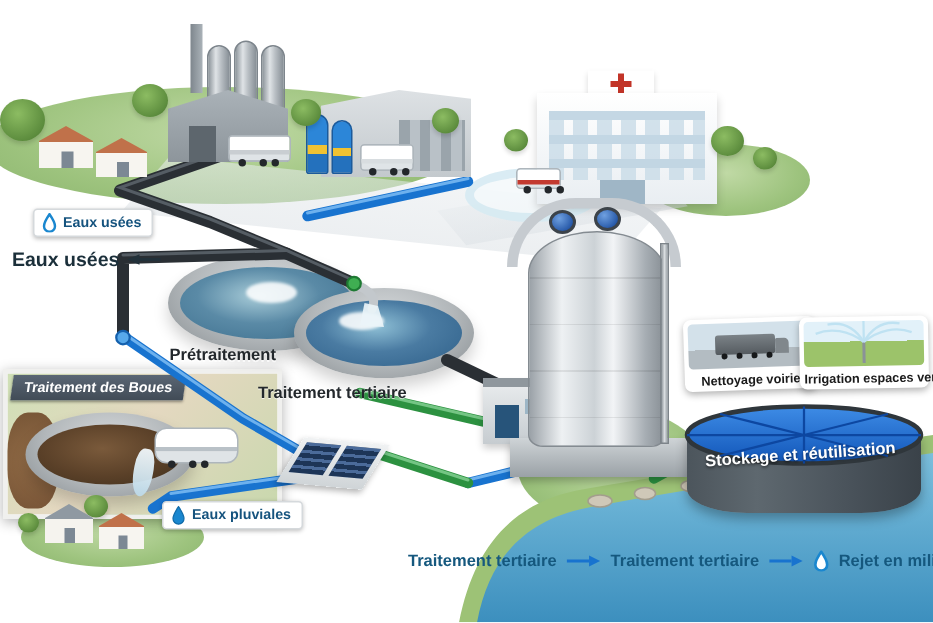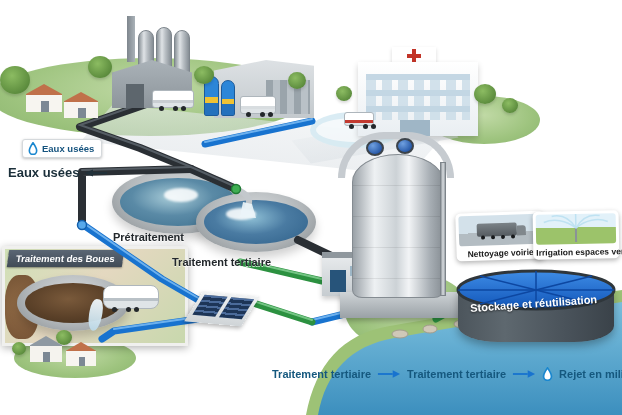--- a/index.html
+++ b/index.html
@@ -386,20 +386,26 @@
     </svg>
   </div>
 
   <div class="stage-label" style="left:113px;top:231px;">
     <span>Prétraitement</span>
   </div>
   <div class="stage-label" style="left:172px;top:256px;">
     <span>Traitement tertiaire</span>
   </div>
 
+  <div class="badge" style="left:108px;top:334px;">
+    <svg width="10" height="13" viewBox="0 0 12 16">
+      <path d="M6 1 C6 1 1.5 7.5 1.5 10.8 a4.5 4.5 0 0 0 9 0 C10.5 7.5 6 1 6 1 Z" fill="#1a87cf" stroke="#0f6aa8" stroke-width="1"></path>
+    </svg>
+    <span class="txt">Eaux pluviales</span>
+  </div>
 
   <div class="legend">
     <span>Traitement tertiaire</span>
     <svg width="24" height="10" viewBox="0 0 26 10">
       <line x1="1" y1="5" x2="17" y2="5" stroke="#1873cf" stroke-width="2"></line>
       <path d="M17 1 L25 5 L17 9 Z" fill="#1873cf"></path>
     </svg>
     <span>Traitement tertiaire</span>
     <svg width="24" height="10" viewBox="0 0 26 10">
       <line x1="1" y1="5" x2="17" y2="5" stroke="#1873cf" stroke-width="2"></line>

